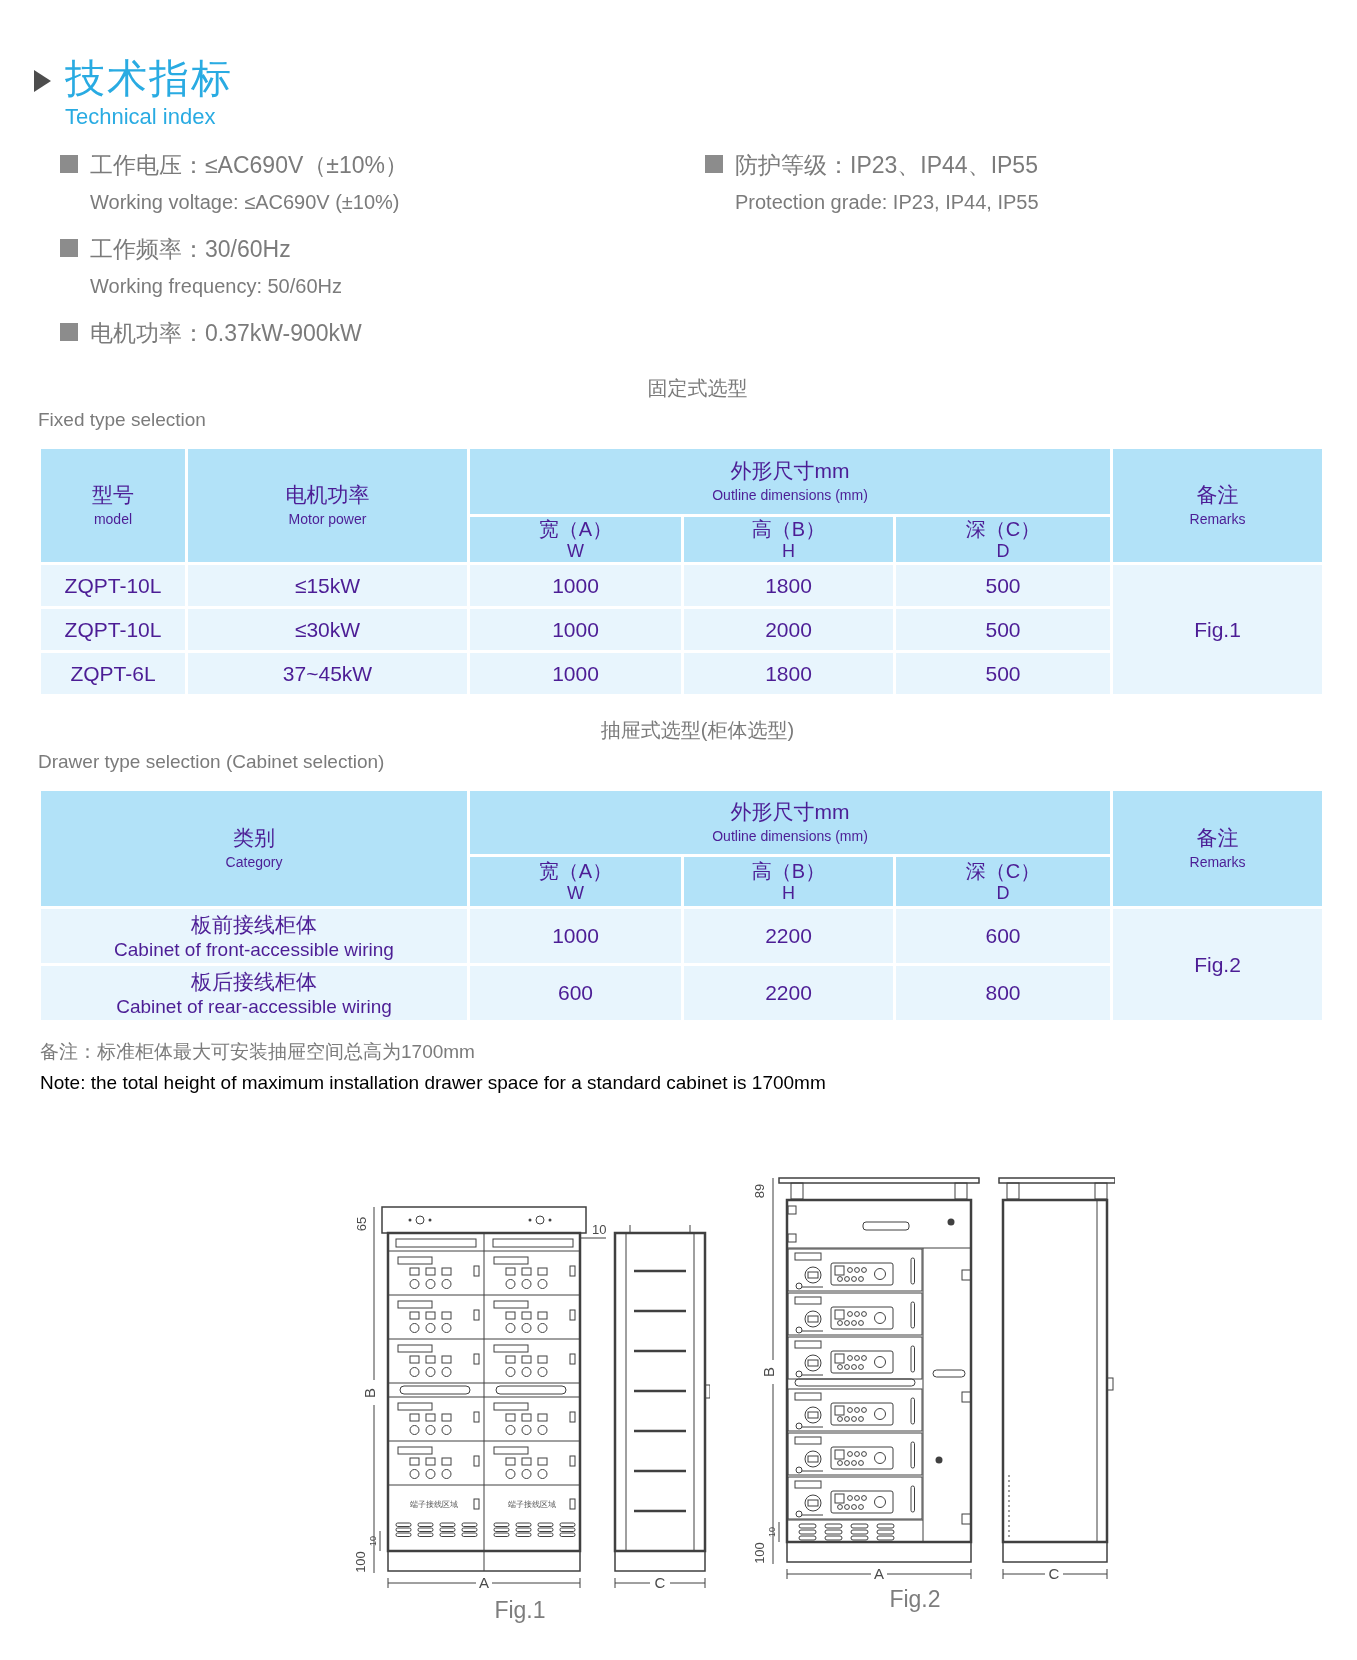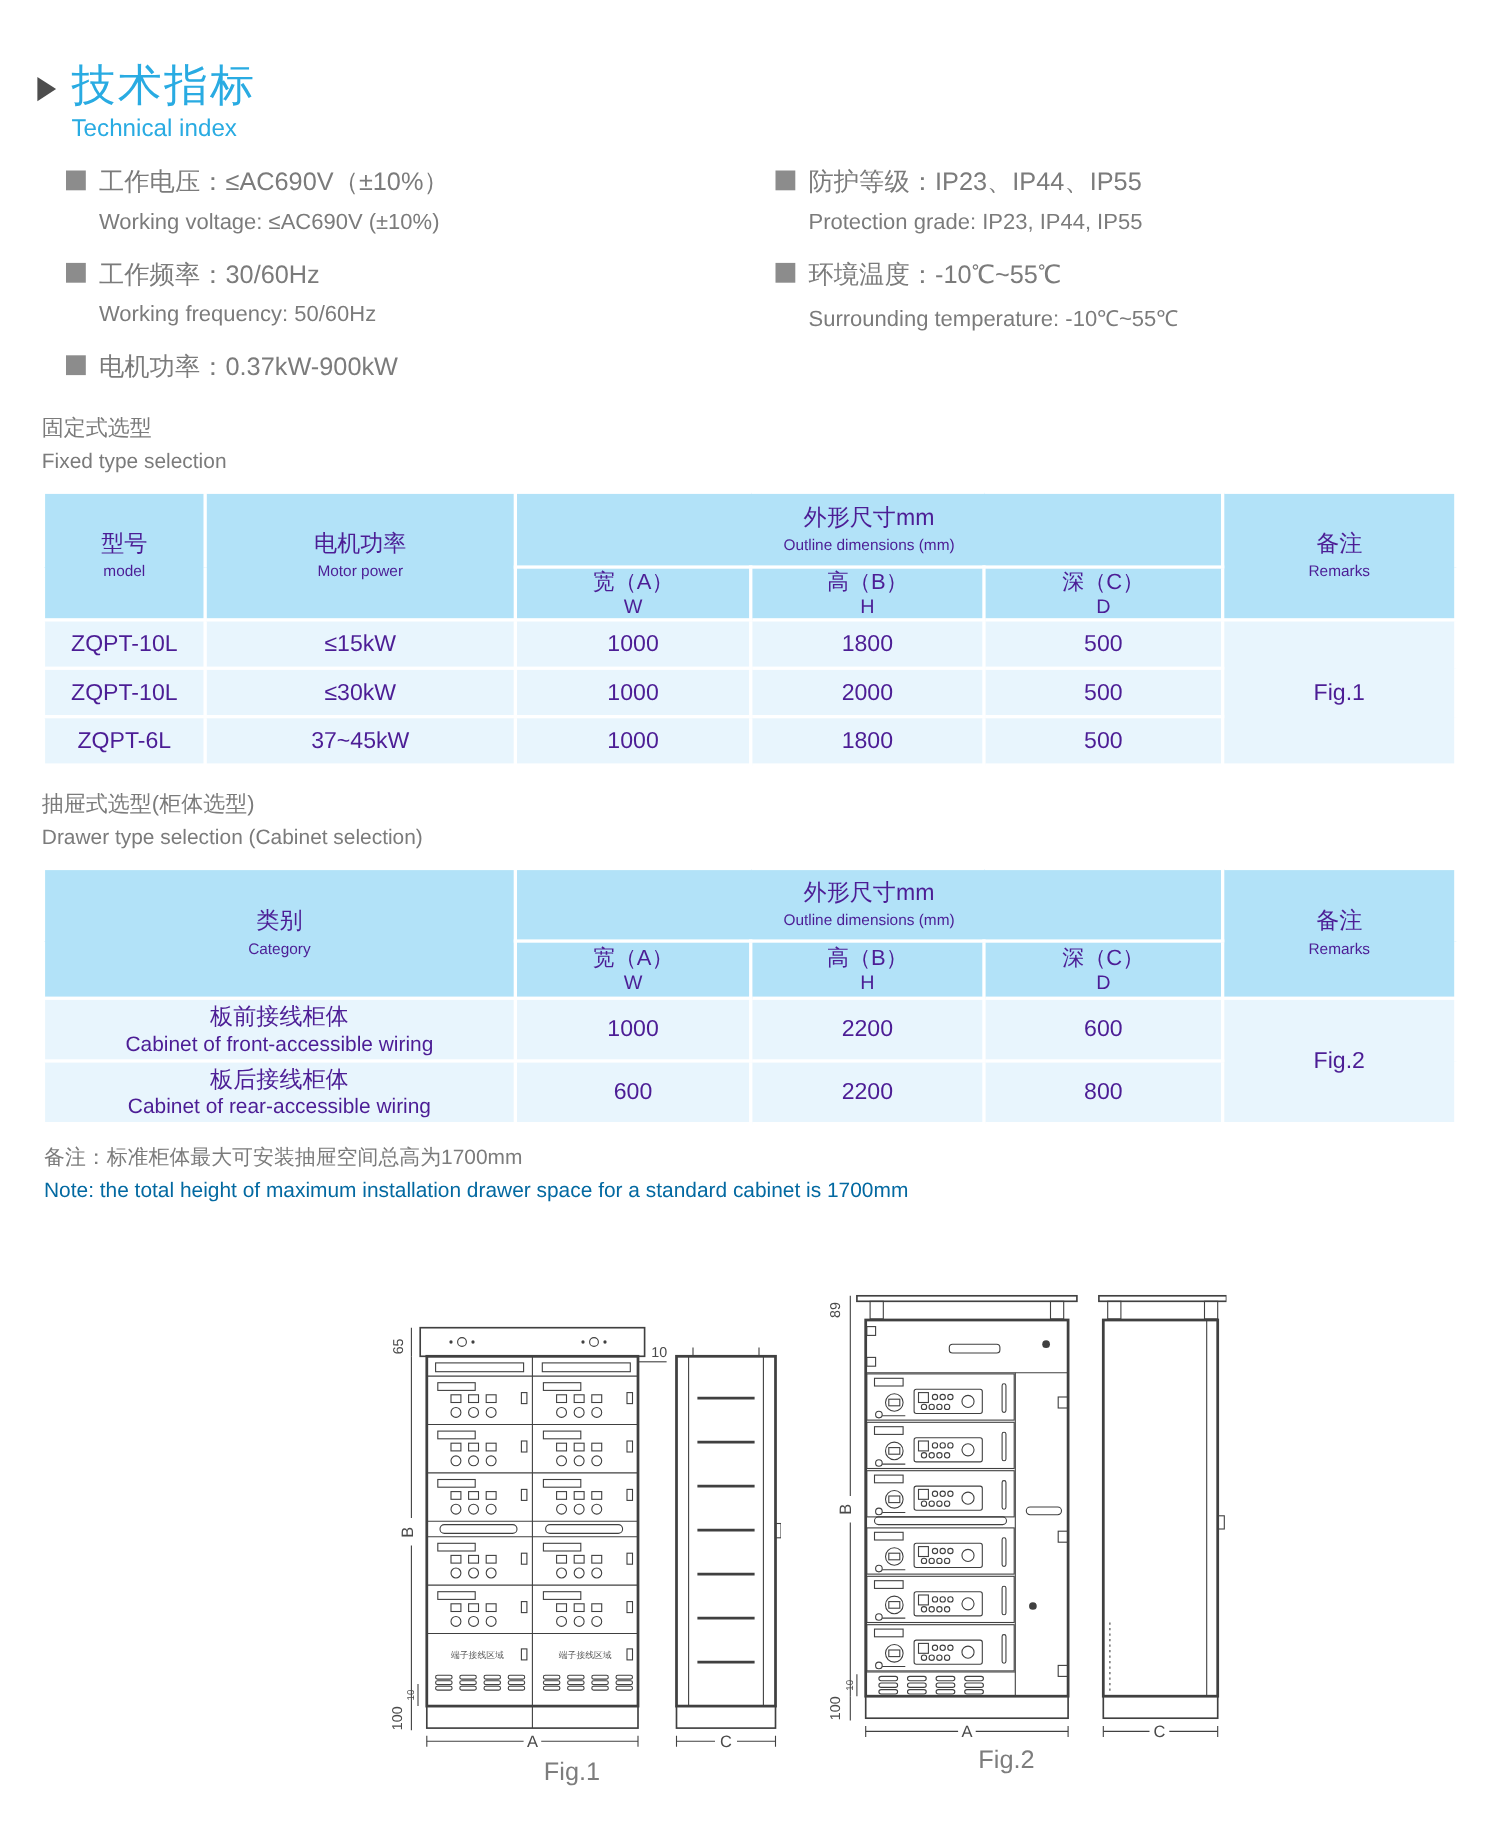--- a/index.html
+++ b/index.html
@@ -30,21 +30,21 @@
   .specs { margin: 20px 0 0 60px; }
   .specs-row { display: flex; }
   .col-left { width: 645px; flex: none; }
   .spec-zh { display: flex; align-items: flex-start; gap: 12px; font-size: 23px; color: #7b7b7b; }
   .bullet { width: 18px; height: 18px; background: #8c8c8c; flex: none; margin-top: 5px; }
   .spec-en { margin: 10px 0 20px 30px; font-size: 20px; color: #7b7b7b; }
   .spec-item.wide { margin-top: 16px; }
 
   
   .sec { margin-left: 38px; }
-  .sec .sec-zh { font-size: 20px; color: #7b7b7b; }
+  .sec .sec-zh { font-size: 20px; color: #7b7b7b; text-align: center; }
   .sec .sec-en { font-size: 19px; color: #7b7b7b; margin-top: 7px; }
   #sec1 { margin-top: 26px; }
   #sec2 { margin-top: 20px; }
 
   
   table.spec-table {
     border-collapse: collapse;
     table-layout: fixed;
     width: 1284px;
     margin: 15px 0 0 38px;
@@ -69,21 +69,21 @@
   #t1 thead tr.r1 { height: 68px; }
   #t1 thead tr.r2 { height: 48px; }
   #t1 tbody tr { height: 44px; }
   #t2 thead tr.r1 { height: 66px; }
   #t2 thead tr.r2 { height: 52px; }
   #t2 tbody tr { height: 57px; }
 
   
   .note { margin: 16px 0 0 40px; }
   .note .n-zh { font-size: 19px; color: #7b7b7b; }
-  .note .n-en { font-size: 19px; color: #0369a1; margin-top: 7px; }
+  .note .n-en { font-size: 19px; color: #000000; margin-top: 7px; }
 
   
   .fig { position: absolute; }
   #figblock1 { left: 330px; top: 1135px; width: 380px; }
   #figblock2 { left: 715px; top: 1130px; width: 400px; }
   .fig svg { display: block; }
   .fig-caption { text-align: center; font-size: 23px; color: #7d7d7d; margin-top: 2px; }
   #figblock2 .fig-caption { margin-top: -6px; }
 </style>
 </head>
@@ -123,27 +123,20 @@
           </div>
         </div>
       </div>
       <div class="col-right">
         <div class="spec-item">
           <div class="spec-zh">
             <span class="bullet"></span>
             <span>防护等级：IP23、IP44、IP55</span>
           </div>
           <div class="spec-en">Protection grade: IP23, IP44, IP55</div>
-        </div>
-        <div class="spec-item">
-          <div class="spec-zh">
-            <span class="bullet"></span>
-            <span>环境温度：-10℃~55℃</span>
-          </div>
-          <div class="spec-en">Surrounding temperature: -10℃~55℃</div>
         </div>
       </div>
     </div>
   </div>
 
   <div class="sec" id="sec1">
     <div class="sec-zh">固定式选型</div>
     <div class="sec-en">Fixed type selection</div>
   </div>
 

